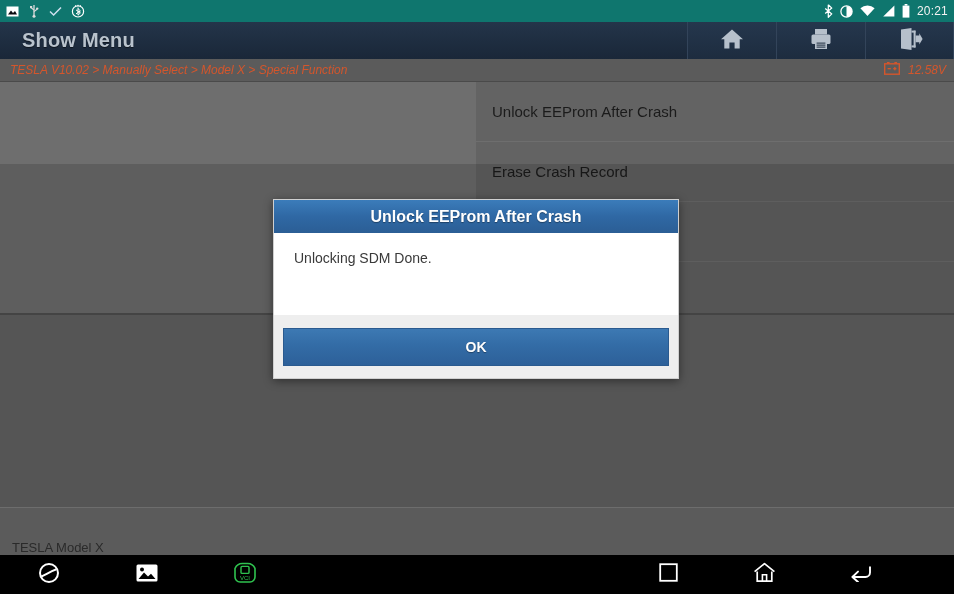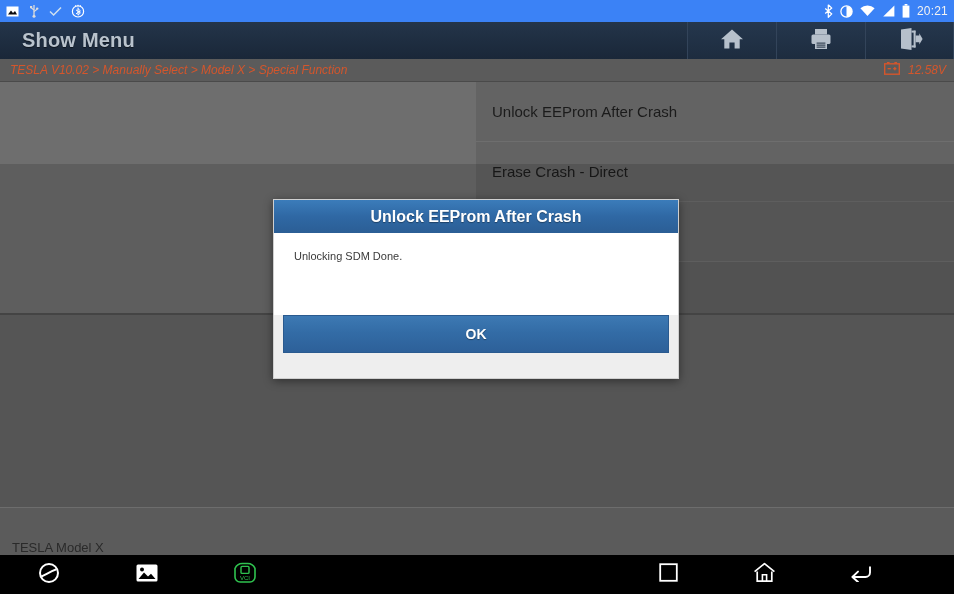--- a/index.html
+++ b/index.html
@@ -8,21 +8,21 @@
     background: #000;
     font-family: "Liberation Sans", sans-serif;
     overflow: hidden;
   }
   #app { position: relative; width: 954px; height: 594px; }
 
   
   .status-bar {
     position: absolute; top: 0; left: 0;
     width: 954px; height: 22px;
-    background: #3b82f6;
+    background: #0f766e;
     display: flex; align-items: center;
     padding: 0 6px;
   }
   .sb-left { display: flex; align-items: center; gap: 9px; }
   .sb-right { margin-left: auto; display: flex; align-items: center; gap: 7px; }
   .sb-ico { display: inline-flex; align-items: center; justify-content: center; }
   .sb-clock {
     color: #f2f2f2; font-size: 12px; letter-spacing: .2px;
     font-family: "Liberation Sans", sans-serif;
   }
@@ -141,24 +141,24 @@
     background: linear-gradient(180deg, #3b7cba 0%, #2f68a4 50%, #2b5e95 100%);
     display: flex; align-items: center; justify-content: center;
     color: #ffffff; font-size: 16px; font-weight: bold;
     text-shadow: 0 1px 1px rgba(0,0,0,.35);
   }
   .dlg-body {
     height: 82px; background: #ffffff;
     display: flex; align-items: flex-start;
     padding: 17px 0 0 20px;
   }
-  .dlg-msg { color: #3a3a3a; font-size: 11px; }
+  .dlg-msg { color: #3a3a3a; font-size: 14px; }
   .dlg-foot {
     height: 63px; background: #eeeeee;
-    display: flex; justify-content: center;
+    display: flex; align-items: center; justify-content: center;
   }
   .ok-btn {
     width: 386px; height: 38px;
     background: linear-gradient(180deg, #3d79b3 0%, #336ca6 45%, #2d6099 100%);
     border: 1px solid #2a5a8f;
     color: #ffffff; font-size: 14px; font-weight: bold;
     display: flex; align-items: center; justify-content: center;
     text-shadow: 0 1px 1px rgba(0,0,0,.35);
     cursor: pointer;
   }
@@ -288,20 +288,21 @@
   </div>
 
   <div class="content">
 
     <div class="menu-grid">
       <div class="cell">Crash Data Resetting Automatically</div>
       <div class="vdiv"></div>
       <div class="cell">Unlock EEProm After Crash</div>
 
       <div class="cell">Read EEProm</div>
+      <div class="cell">Erase Crash Record</div>
 
       <div class="cell">Erase Crash - Direct</div>
       <div class="cell empty"></div>
 
       <div class="cell">Clear Fault Code</div>
       <div class="cell empty"></div>
     </div>
 
     <div class="list-end"></div>
     <div class="blank-area"></div>

